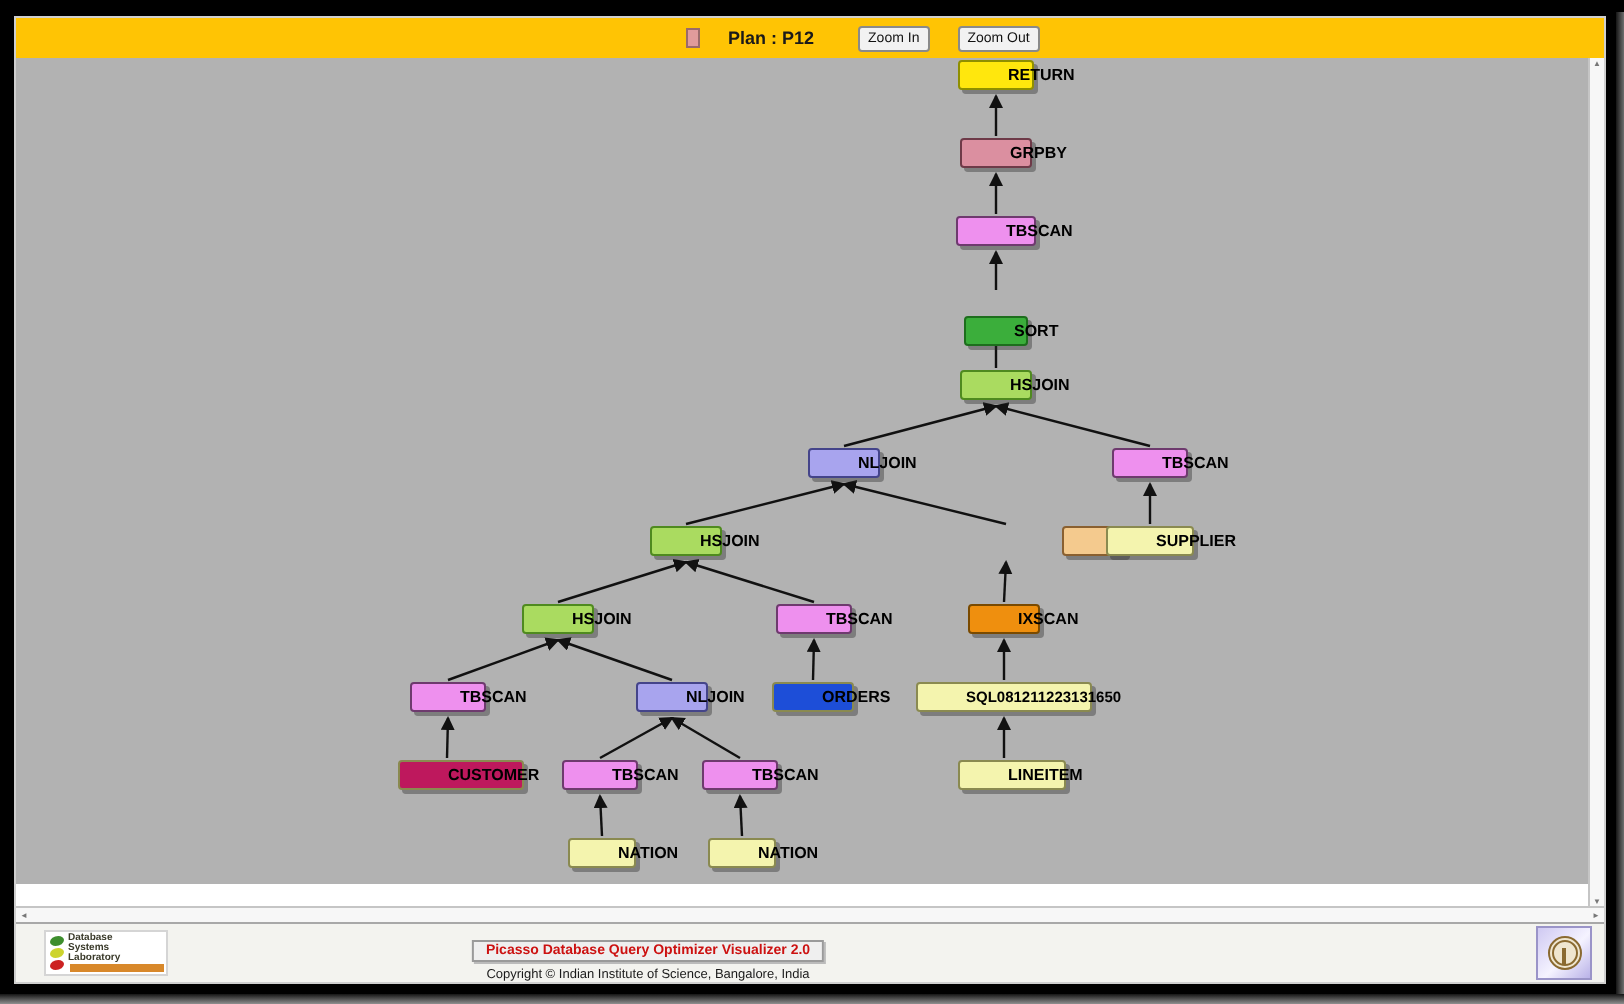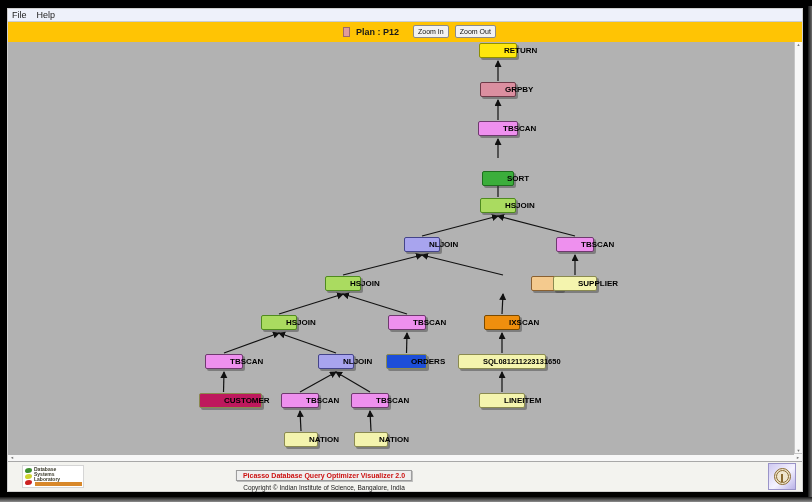--- a/index.html
+++ b/index.html
@@ -10,21 +10,21 @@
   .screen::before{content:"";position:absolute;top:6px;right:0;bottom:0;width:4px;
     background:linear-gradient(to right,#151515,#6f6f6f);}
   .window{position:absolute;left:7px;top:8px;width:796px;height:484px;background:#fff;
     border:1px solid #cfcfcf;display:flex;flex-direction:column;}
   
   .menubar{height:13px;background:#eef1fa;border-bottom:1px solid #c9ccd4;display:flex;
     align-items:center;padding-left:4px;gap:10px;font-size:9px;color:#222;}
   .menubar span{cursor:default;}
   
   .toolbar{height:20px;position:relative;flex:0 0 auto;}
-  .toolbar-group{position:absolute;left:335px;top:0;height:100%;display:flex;align-items:center;gap:6px;}
+  .toolbar-group{position:absolute;left:335px;top:0;height:100%;display:flex;align-items:center;gap:14px;}
   .plan-swatch{width:7px;height:10px;border:1px solid #9a6a6a;}
   .plan-label{font-size:9px;font-weight:bold;color:#1a1a1a;white-space:nowrap;margin-right:8px;}
   .tb-btn{font-size:7px;line-height:9px;padding:1px 4px;background:#f2f2f2;border:1px solid #8a8a8a;
     border-radius:2px;color:#111;white-space:nowrap;cursor:default;}
   
   .main{flex:1 1 auto;display:flex;min-height:0;}
   .plan-canvas{position:relative;width:788px;height:413px;overflow:hidden;}
   .plan-edges{position:absolute;left:0;top:0;z-index:0;}
   .plan-node{position:absolute;z-index:1;height:15px;border:1px solid rgba(0,0,0,0.55);
     border-radius:2px;box-shadow:2px 2px 0 rgba(45,45,45,0.4);
@@ -54,24 +54,20 @@
     background:#efe6cf;position:relative;}
   .iisc-ring::after{content:"";position:absolute;left:50%;top:3px;width:2px;height:8px;
     margin-left:-1px;background:#8a6a30;}
 </style>
 </head>
 <body>
 
 <div class="screen">
   <div class="window">
 
-    <div class="menubar">
-      <span>File</span>
-      <span>Help</span>
-    </div>
 
     <div class="toolbar" style="background: rgb(255, 196, 4);">
       <div class="toolbar-group">
         <span class="plan-swatch" style="background: rgb(224, 155, 155);"></span>
         <span class="plan-label">Plan : P12</span>
         <button class="tb-btn">Zoom In</button>
         <button class="tb-btn">Zoom Out</button>
       </div>
     </div>
 
@@ -120,21 +116,21 @@
           <div class="plan-node" style="left: 253px; top: 273px; width: 36px; background: rgb(170, 219, 96); border-color: rgb(79, 138, 31);">HSJOIN</div>
           <div class="plan-node" style="left: 380px; top: 273px; width: 38px; background: rgb(238, 144, 238); border-color: rgb(110, 58, 110);">TBSCAN</div>
           <div class="plan-node" style="left: 476px; top: 273px; width: 36px; background: rgb(239, 143, 14); border-color: rgb(122, 74, 0);">IXSCAN</div>
           <div class="plan-node" style="left: 197px; top: 312px; width: 38px; background: rgb(238, 144, 238); border-color: rgb(110, 58, 110);">TBSCAN</div>
           <div class="plan-node" style="left: 310px; top: 312px; width: 36px; background: rgb(168, 164, 238); border-color: rgb(68, 68, 138);">NLJOIN</div>
           <div class="plan-node" style="left: 378px; top: 312px; width: 41px; background: #1d4ed8; border-color: rgb(138, 138, 80);">ORDERS</div>
           <div class="plan-node" style="left: 450px; top: 312px; width: 88px; font-size: 7.5px; background: rgb(244, 244, 174); border-color: rgb(138, 138, 80);">SQL081211223131650</div>
           <div class="plan-node" style="left: 191px; top: 351px; width: 63px; background: #be185d; border-color: rgb(138, 138, 80);">CUSTOMER</div>
           <div class="plan-node" style="left: 273px; top: 351px; width: 38px; background: rgb(238, 144, 238); border-color: rgb(110, 58, 110);">TBSCAN</div>
           <div class="plan-node" style="left: 343px; top: 351px; width: 38px; background: rgb(238, 144, 238); border-color: rgb(110, 58, 110);">TBSCAN</div>
-          <div class="plan-node" style="left: 471px; top: 351px; width: 46px; background: rgb(244, 244, 174); border-color: rgb(138, 138, 80);">LINEITEM</div>
+          <div class="plan-node" style="left: 471px; top: 351px; width: 54px; background: rgb(244, 244, 174); border-color: rgb(138, 138, 80);">LINEITEM</div>
           <div class="plan-node" style="left: 276px; top: 390px; width: 34px; background: rgb(244, 244, 174); border-color: rgb(138, 138, 80);">NATION</div>
           <div class="plan-node" style="left: 346px; top: 390px; width: 34px; background: rgb(244, 244, 174); border-color: rgb(138, 138, 80);">NATION</div>
         </div>
       <div class="vscroll">
         <span>▲</span>
         <span>▼</span>
       </div>
     </div>
 
     <div class="hscroll">

